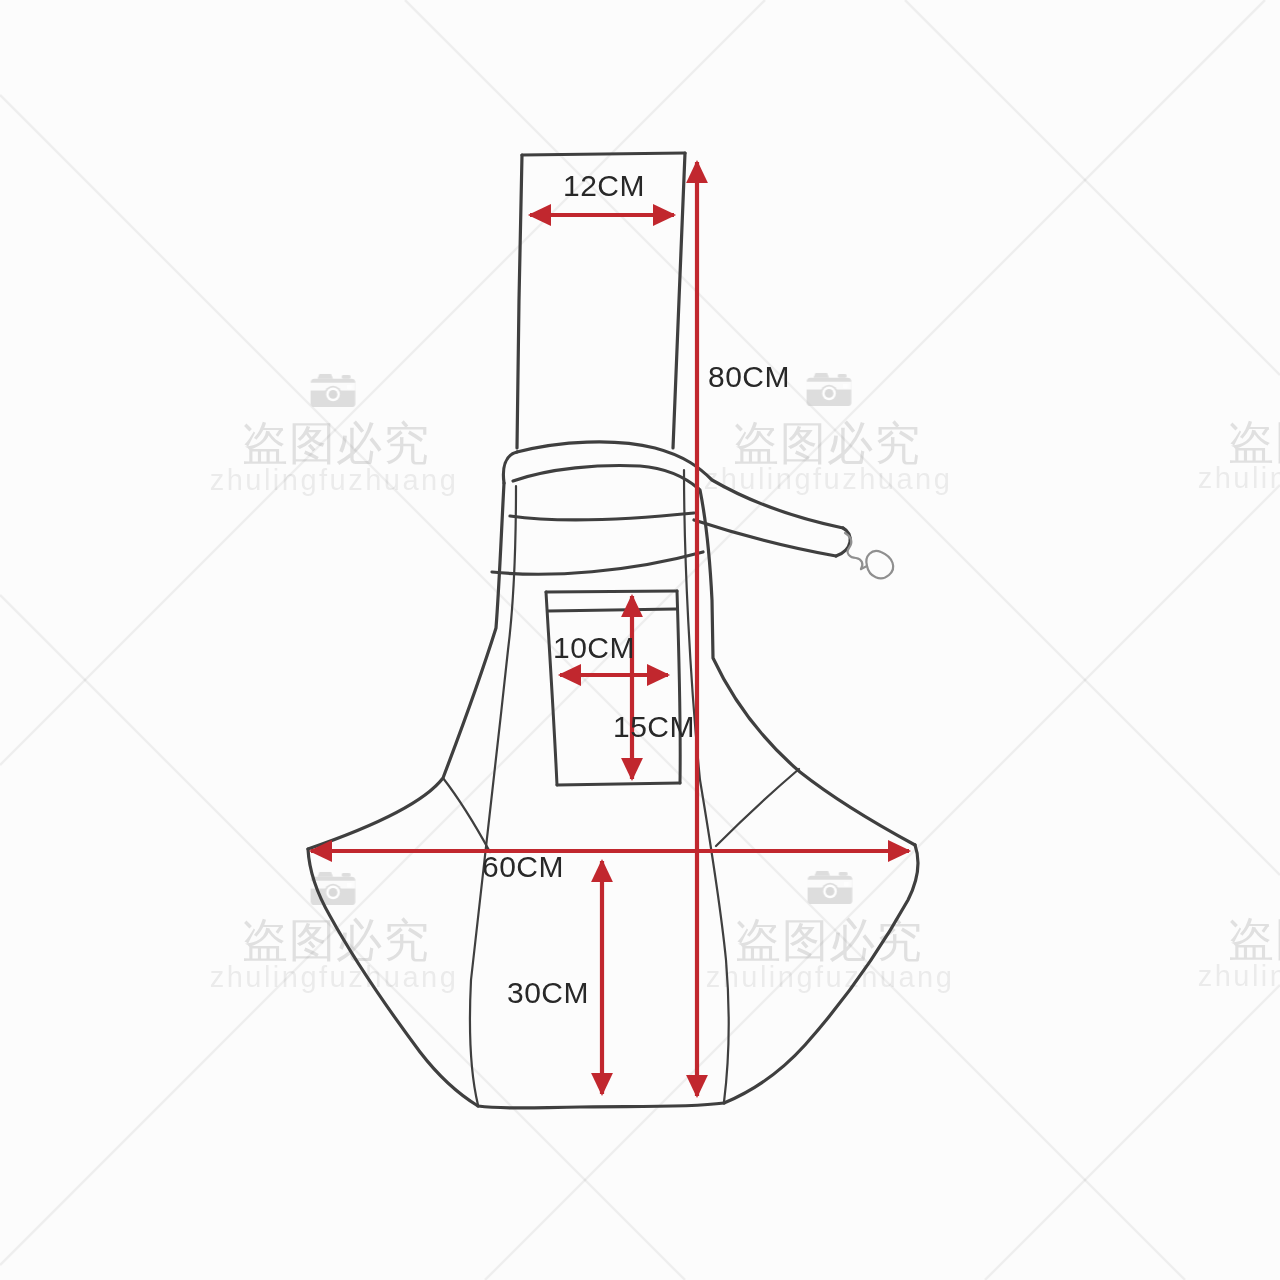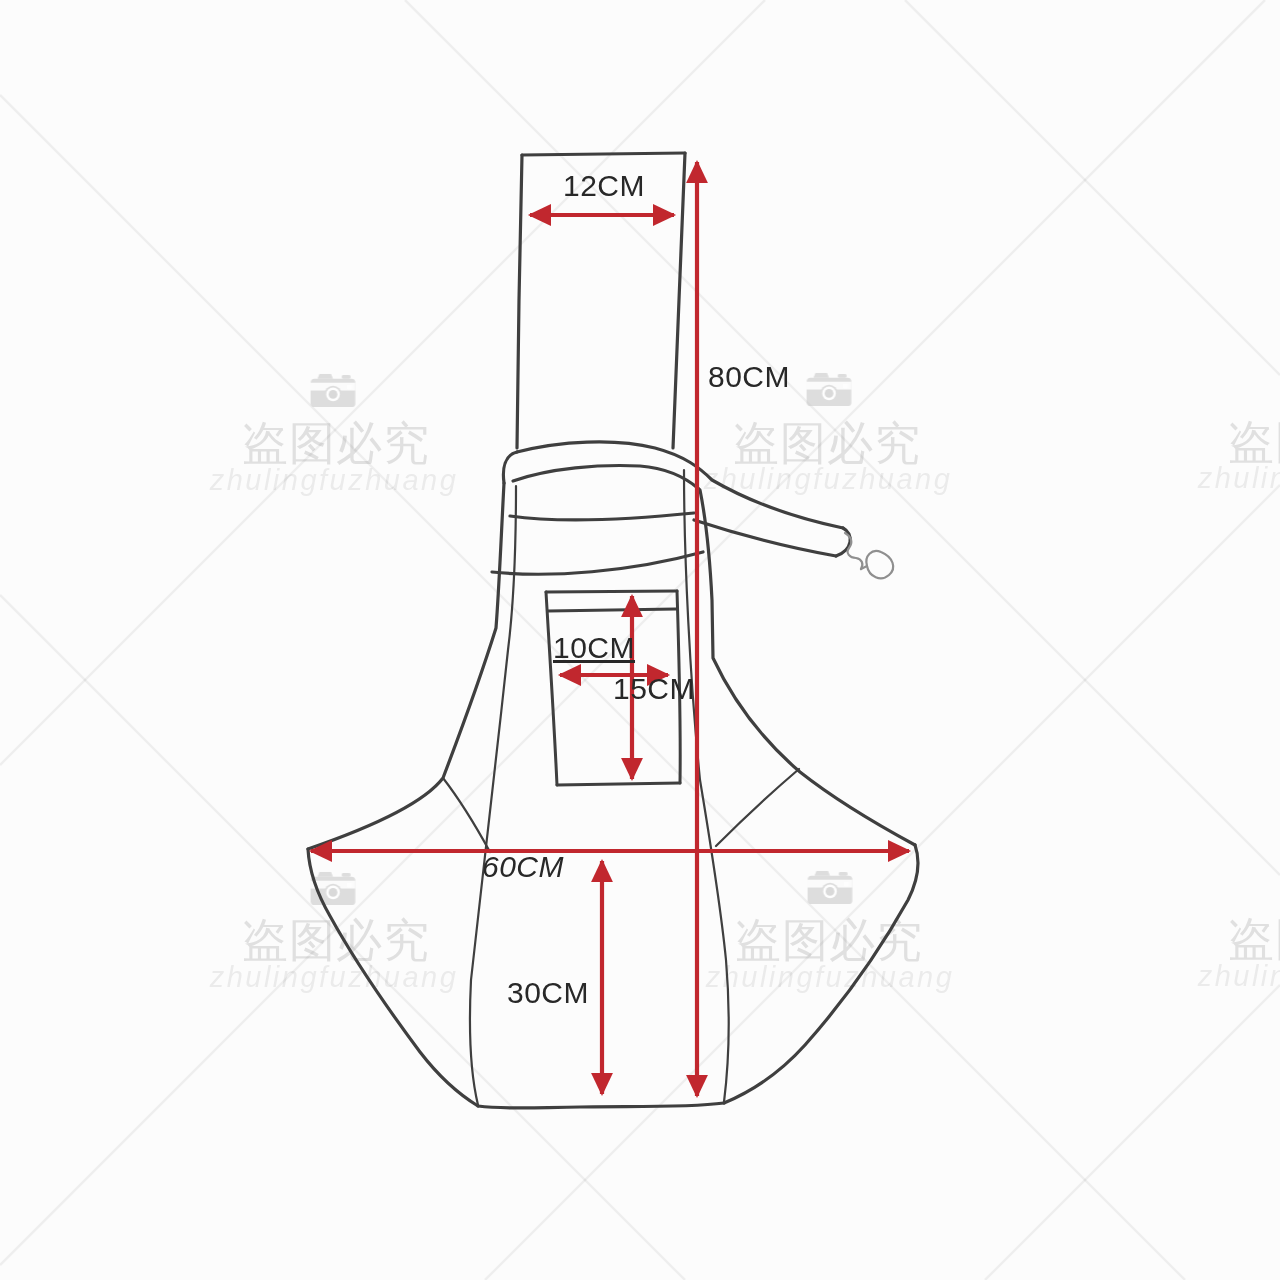--- a/index.html
+++ b/index.html
@@ -12,21 +12,21 @@
   .dim-label {
     position:absolute; transform:translate(-50%,-50%);
     font-size:30px; color:#282828; letter-spacing:0.5px; white-space:nowrap;
   }
   .wm-cn {
     position:absolute; transform:translate(-50%,-50%);
     font-size:46px; color:rgba(40,40,40,0.13); letter-spacing:1px; white-space:nowrap;
   }
   .wm-la {
     position:absolute; transform:translate(-50%,-50%);
-    font-size:29px; color:rgba(40,40,40,0.08); letter-spacing:2.5px; white-space:nowrap;font-style:italic;
+    font-size:29px; color:rgba(40,40,40,0.08); letter-spacing:2.5px; white-space:nowrap;
   }
 </style>
 </head>
 <body>
 
 <div class="stage">
 
   <svg class="layer" viewBox="0 0 1280 1280">
     <g stroke="rgba(0,0,0,0.055)" stroke-width="2.5">
       <line x1="905" y1="0" x2="1280" y2="375"></line>
@@ -132,18 +132,18 @@
       <line x1="697" y1="162" x2="697" y2="1096" marker-start="url(#arr)" marker-end="url(#arr)"></line>
       <line x1="632" y1="596" x2="632" y2="779" marker-start="url(#arr)" marker-end="url(#arr)"></line>
       <line x1="560" y1="675" x2="668" y2="675" marker-start="url(#arr)" marker-end="url(#arr)"></line>
       <line x1="311" y1="851" x2="909" y2="851" marker-start="url(#arr)" marker-end="url(#arr)"></line>
       <line x1="602" y1="861" x2="602" y2="1094" marker-start="url(#arr)" marker-end="url(#arr)"></line>
     </g>
   </svg>
 
   <div class="dim-label" style="left:604px; top:186px;">12CM</div>
   <div class="dim-label" style="left:749px; top:377px;text-align:center;">80CM</div>
-  <div class="dim-label" style="left:594px; top:648px;text-decoration:underline;">10CM</div>
-  <div class="dim-label" style="left:654px; top:689px;">15CM</div>
-  <div class="dim-label" style="left:523px; top:867px;font-style:italic;">60CM</div>
+  <div class="dim-label" style="left:594px; top:648px;">10CM</div>
+  <div class="dim-label" style="left:654px; top:727px;">15CM</div>
+  <div class="dim-label" style="left:523px; top:867px;">60CM</div>
   <div class="dim-label" style="left:548px; top:993px;">30CM</div>
 
 </div>
 
 </body></html>

